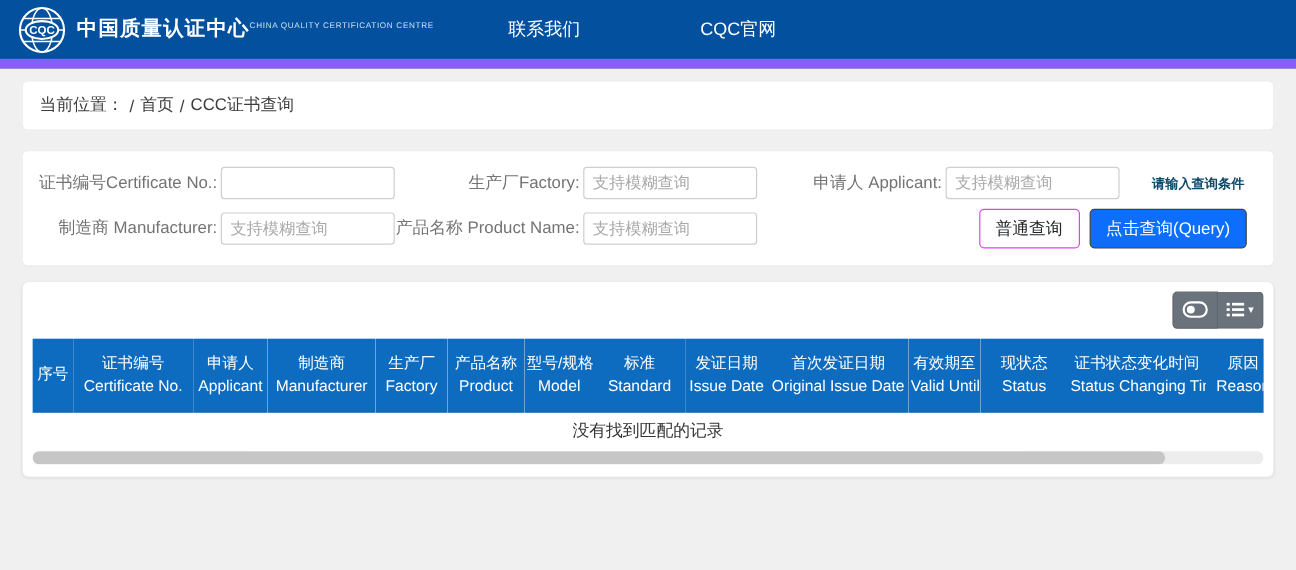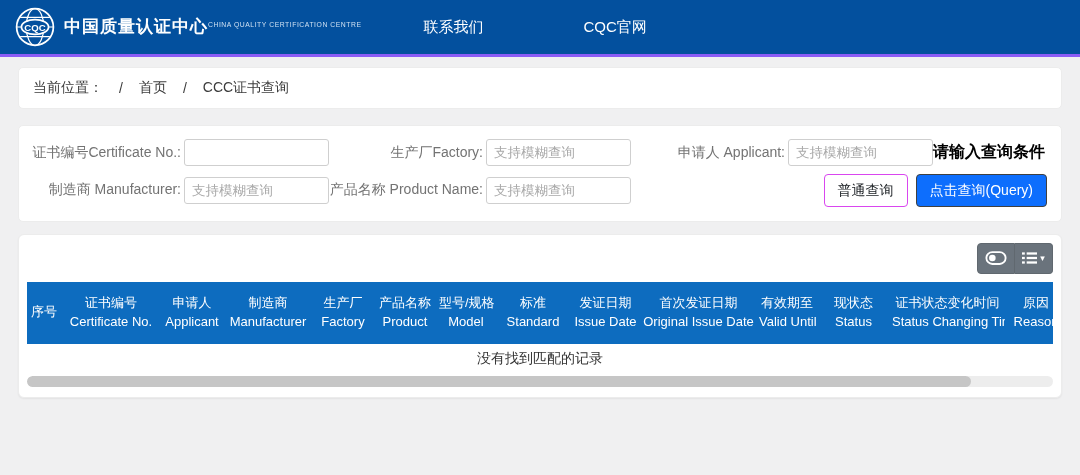--- a/index.html
+++ b/index.html
@@ -7,21 +7,21 @@
   body {
     font-family: "Liberation Sans", "DejaVu Sans", sans-serif;
     background: #f0f0f1;
     overflow: hidden;
   }
 
   
   .navbar {
     height: 57px;
     background: #03509e;
-    border-bottom: 3px solid #8b5cf6;
+    border-bottom: 8px solid #8b5cf6;
     display: flex;
     align-items: center;
     padding: 0 14px;
   }
   .logo-group { display: flex; align-items: center; cursor: pointer; }
   .logo-globe { width: 42px; height: 42px; margin-right: 8px; }
   .org-names { display: flex; flex-direction: row; line-height: 1.1; }
   .org-zh { color: #fff; font-size: 17px; font-weight: bold; letter-spacing: 1px; }
   .org-en { color: #cfe0f2; font-size: 6.8px; letter-spacing: 0.55px; margin-top: 3px; }
   .nav-menu { display: flex; align-items: center; margin-left: 36px; }
@@ -38,21 +38,21 @@
     border-radius: 5px;
     border: 1px solid #ececec;
   }
 
   
   .breadcrumb-bar {
     margin-top: 10px;
     padding: 11px 14px;
     font-size: 14px;
     color: #3c3c3c;
-    display: flex; align-items: center; gap: 16px;
+    display: flex; align-items: center; gap: 5px;
   }
   .crumb-link { color: #3c3c3c; cursor: pointer; }
 
   
   .query-panel {
     margin-top: 16px;
     padding: 13px 10px 14px 10px;
     display: grid;
     grid-template-columns: 300px 302px 302px 1fr;
     grid-row-gap: 8px;
@@ -65,21 +65,21 @@
   }
   .field input {
     width: 145px; height: 27px;
     border: 1px solid #cfcfcf; border-radius: 3px;
     font-size: 13.5px; color: #333; padding: 0 7px;
     font-family: "Liberation Sans", "DejaVu Sans", sans-serif;
     outline: none;
   }
   .field input::placeholder { color: #a9a9a9; }
   .hint-cell { text-align: right; padding-right: 14px; }
-  .hint-text { color: #000000; font-size: 16px; font-weight: bold; white-space: nowrap; }
+  .hint-text { color: #0c4a6e; font-size: 11px; font-weight: bold; white-space: nowrap; }
   .actions-cell {
     grid-column: 3 / 5;
     display: flex; justify-content: flex-end; align-items: center;
     gap: 8px; padding-right: 12px;
   }
   .btn {
     font-size: 14px; border-radius: 4px; cursor: pointer;
     padding: 6px 13px; line-height: 1.35;
     font-family: "Liberation Sans", "DejaVu Sans", sans-serif;
     white-space: nowrap;

